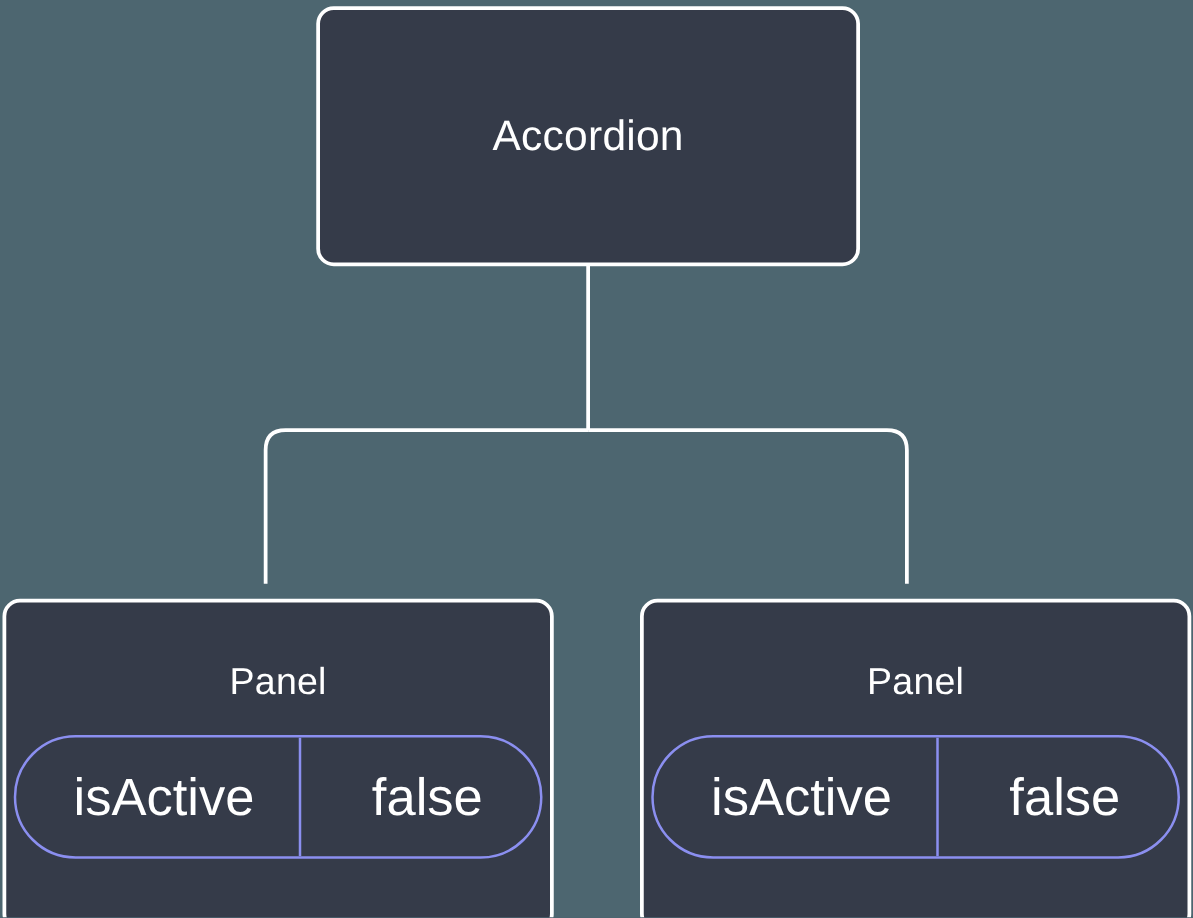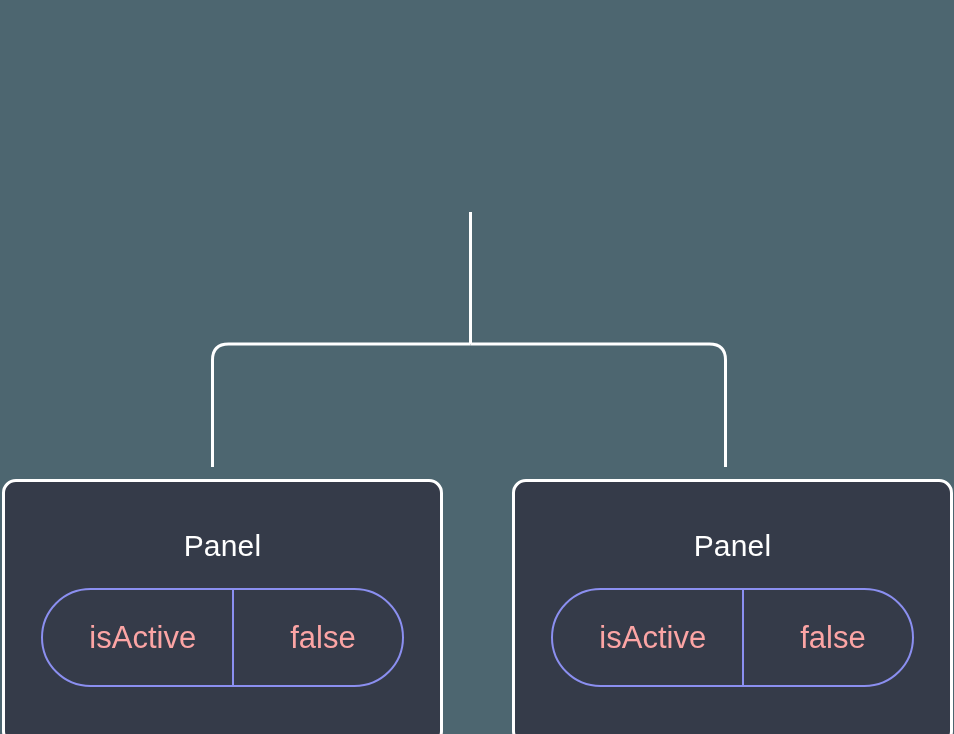--- a/index.html
+++ b/index.html
@@ -84,22 +84,22 @@
     border: 2px solid #8b8ff0;
     border-radius: 999px;
     background: transparent;
     overflow: hidden;
   }
   .prop-key,
   .prop-value {
     display: flex;
     align-items: center;
     justify-content: center;
-    color: #fca5a5;
-    font-size: 31px;
+    color: #ffffff;
+    font-size: 42px;
     line-height: 1;
     white-space: nowrap;
     box-sizing: border-box;
   }
   .prop-key {
     padding: 0 36px 0 46px;
     border-right: 2px solid #8b8ff0;
   }
   .prop-value {
     padding: 0 46px 0 56px;
@@ -112,20 +112,23 @@
 
   <svg id="edges" viewBox="0 0 954 734" width="954" height="734" aria-hidden="true">
 
     <path d="M 470.5 212 L 470.5 344" stroke="#ffffff" stroke-width="3" fill="none"></path>
 
     <path d="M 212.5 467 L 212.5 360 Q 212.5 344 228.5 344 L 470.5 344" stroke="#ffffff" stroke-width="3" fill="none" stroke-linecap="butt"></path>
 
     <path d="M 470.5 344 L 709.5 344 Q 725.5 344 725.5 360 L 725.5 467" stroke="#ffffff" stroke-width="3" fill="none" stroke-linecap="butt"></path>
   </svg>
 
+  <div class="node node-root">
+    <div class="node-title">Accordion</div>
+  </div>
 
   <div class="node node-panel node-panel-left">
     <div class="node-title">Panel</div>
     <div class="prop-badge">
       <div class="prop-key">isActive</div>
       <div class="prop-value">false</div>
     </div>
   </div>
 
   <div class="node node-panel node-panel-right">

